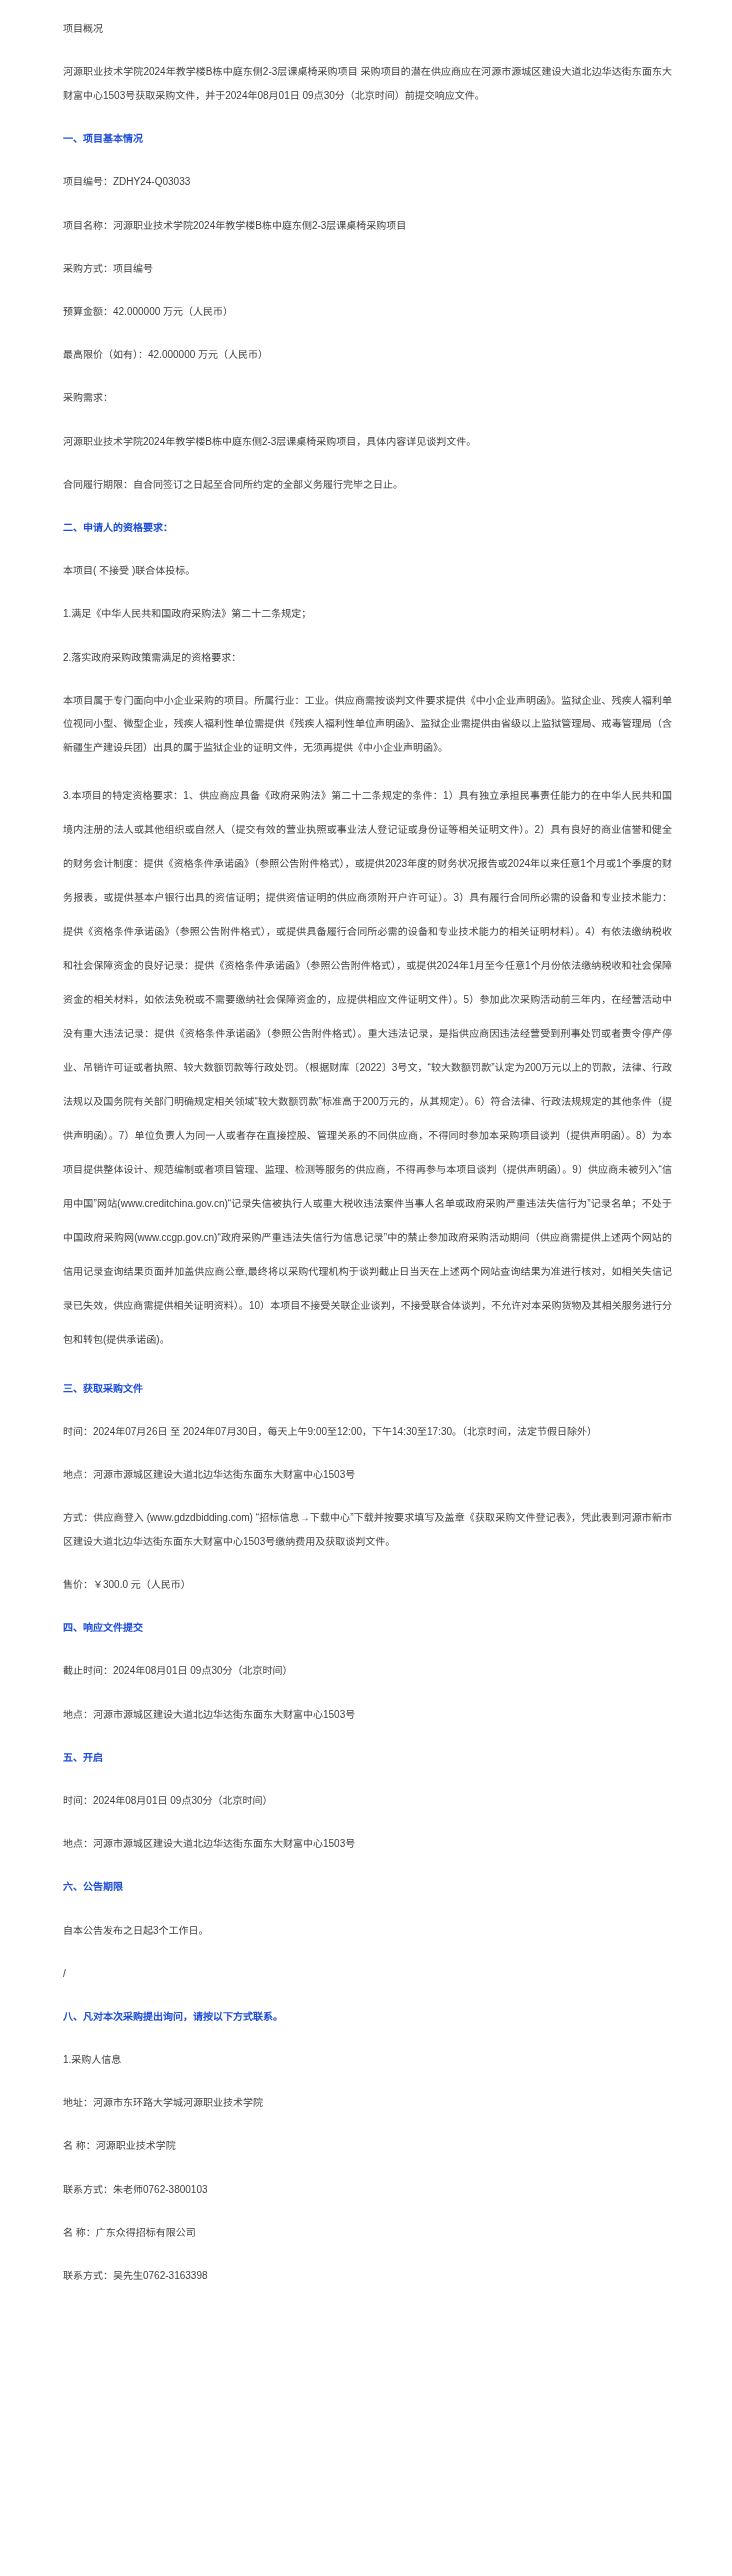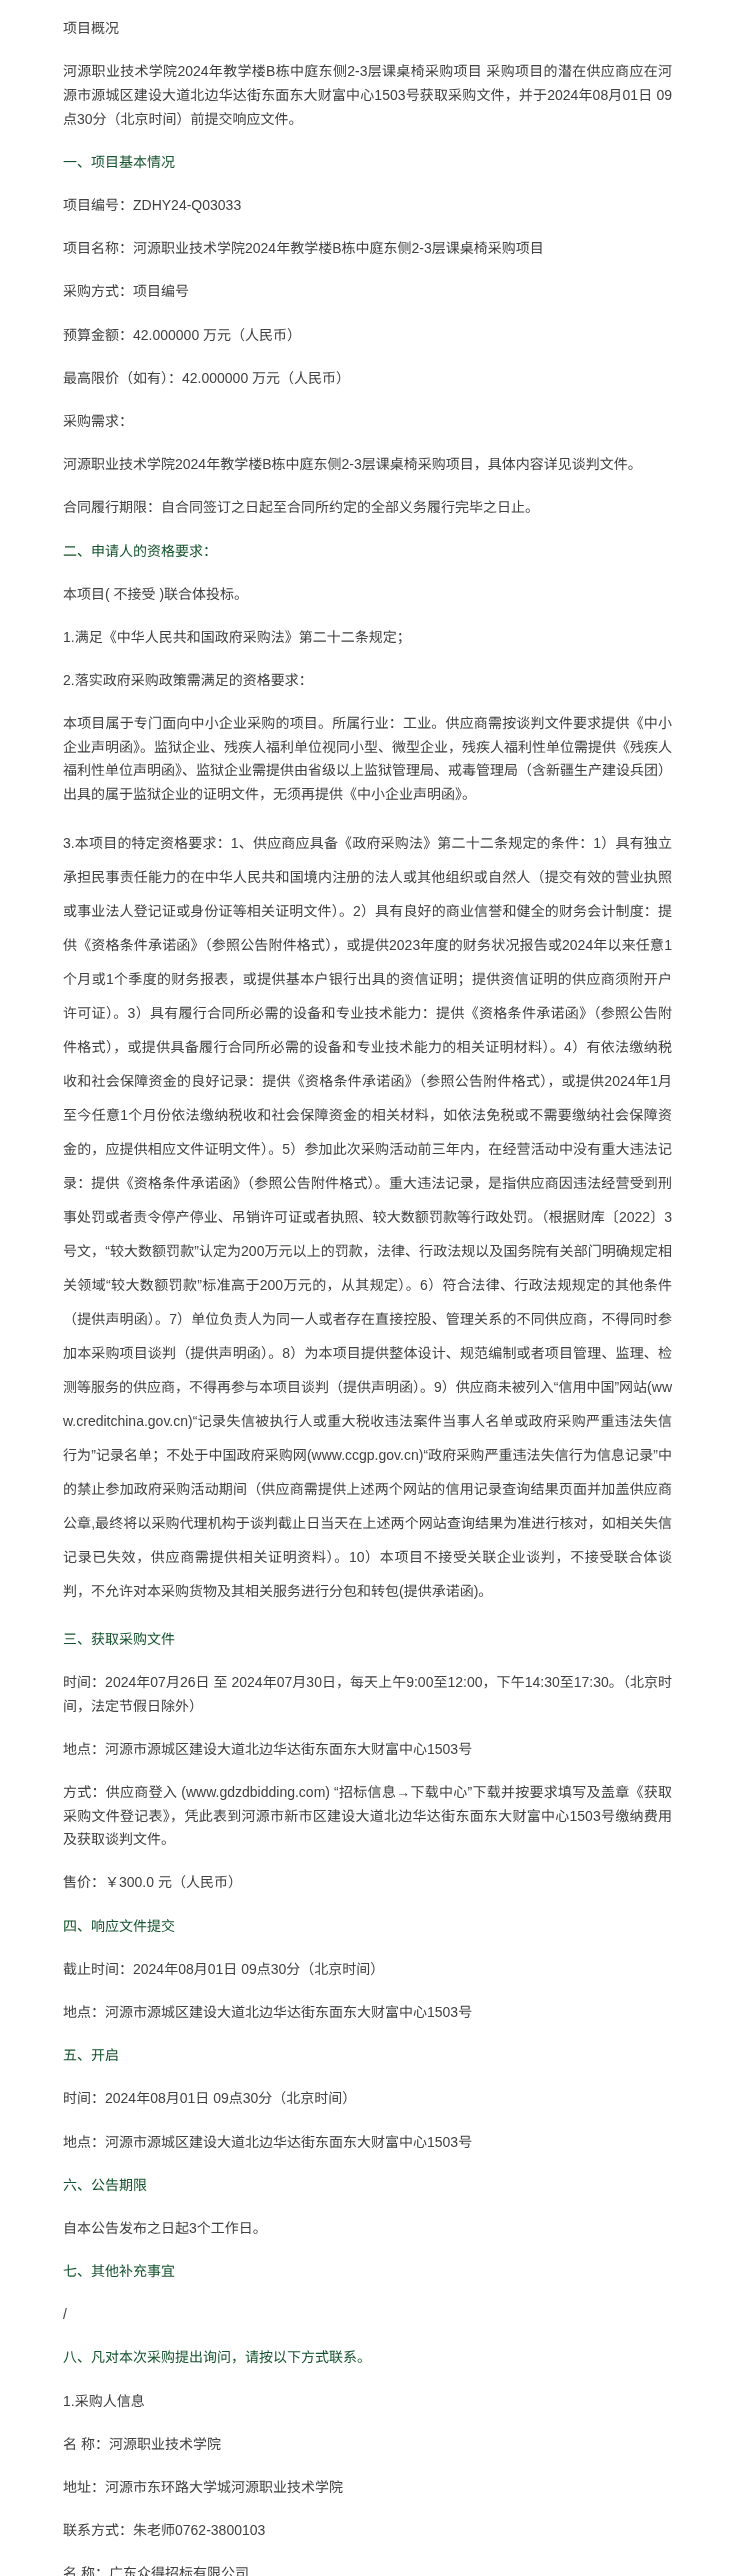--- a/index.html
+++ b/index.html
@@ -10,29 +10,29 @@
   body {
     font-family: "Liberation Sans", "DejaVu Sans", sans-serif;
     -webkit-font-smoothing: antialiased;
   }
   .doc {
     width: 609px;
     margin: 0;
     padding: 17.3px 60px 47px 63px;
   }
   .block {
-    font-size: 14px;
+    font-size: 10px;
     line-height: 23.6px;
     margin: 0 0 19.6px 0;
     word-break: break-all;
     text-align: justify;
   }
   .para   { color: #404040; font-weight: 400; }
   .loose  { line-height: 34px; }
-  .heading{ color: #14532d; font-weight: 400; }
+  .heading{ color: #1d4ed8; font-weight: 700; }
 </style>
 </head>
 <body>
 
 <div class="doc">
   <div>
       <div class="block para">项目概况</div>
       <div class="block para">河源职业技术学院2024年教学楼B栋中庭东侧2-3层课桌椅采购项目 采购项目的潜在供应商应在河源市源城区建设大道北边华达街东面东大财富中心1503号获取采购文件，并于2024年08月01日 09点30分（北京时间）前提交响应文件。</div>
       <div class="block heading">一、项目基本情况</div>
       <div class="block para">项目编号：ZDHY24-Q03033</div>
@@ -55,24 +55,23 @@
       <div class="block para">方式：供应商登入 (www.gdzdbidding.com) “招标信息→下载中心”下载并按要求填写及盖章《获取采购文件登记表》，凭此表到河源市新市区建设大道北边华达街东面东大财富中心1503号缴纳费用及获取谈判文件。</div>
       <div class="block para">售价：￥300.0 元（人民币）</div>
       <div class="block heading">四、响应文件提交</div>
       <div class="block para">截止时间：2024年08月01日 09点30分（北京时间）</div>
       <div class="block para">地点：河源市源城区建设大道北边华达街东面东大财富中心1503号</div>
       <div class="block heading">五、开启</div>
       <div class="block para">时间：2024年08月01日 09点30分（北京时间）</div>
       <div class="block para">地点：河源市源城区建设大道北边华达街东面东大财富中心1503号</div>
       <div class="block heading">六、公告期限</div>
       <div class="block para">自本公告发布之日起3个工作日。</div>
-      <div class="block heading">七、其他补充事宜</div>
       <div class="block para">/</div>
       <div class="block heading">八、凡对本次采购提出询问，请按以下方式联系。</div>
       <div class="block para">1.采购人信息</div>
+      <div class="block para">地址：河源市东环路大学城河源职业技术学院</div>
       <div class="block para">名 称：河源职业技术学院</div>
-      <div class="block para">地址：河源市东环路大学城河源职业技术学院</div>
       <div class="block para">联系方式：朱老师0762-3800103</div>
       <div class="block para">名 称：广东众得招标有限公司</div>
       <div class="block para">联系方式：吴先生0762-3163398</div>
     </div>
 </div>
 
 
 </body></html>

